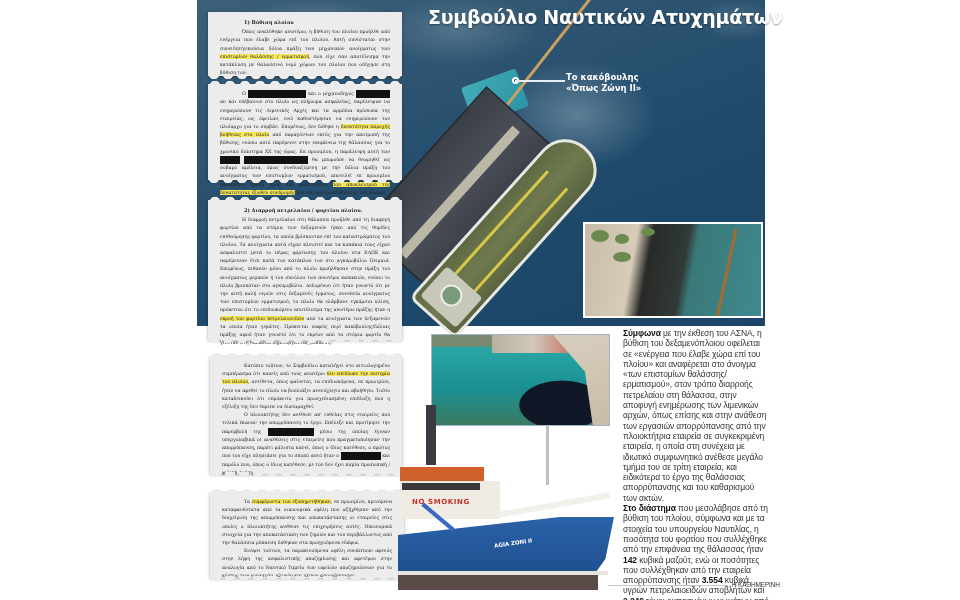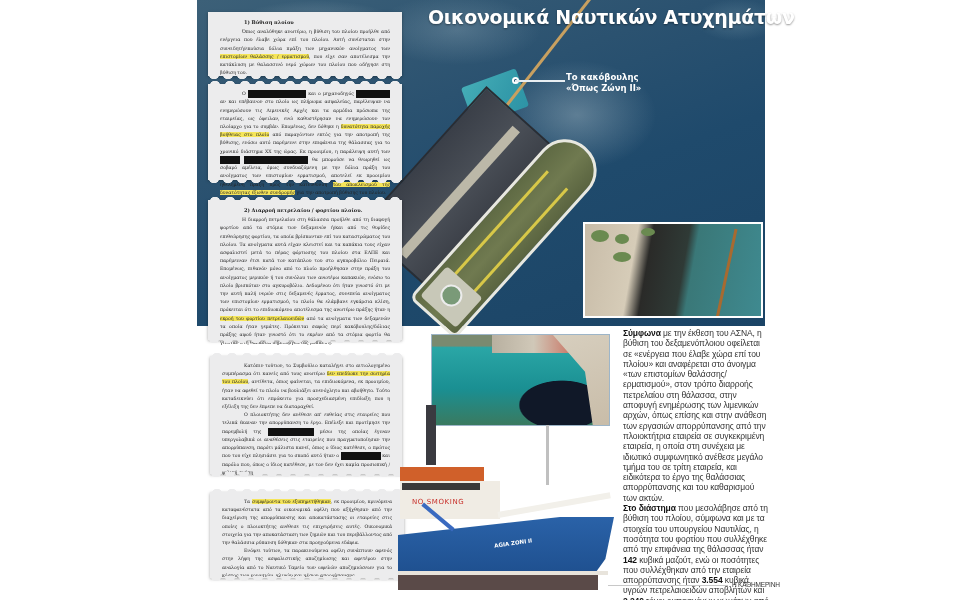--- a/index.html
+++ b/index.html
@@ -128,21 +128,21 @@
 
   .ship {
     position: absolute; left: 398px; top: 405px; width: 220px; height: 185px; overflow: hidden;
   }
   .ship .mast1 { position: absolute; left: 28px; top: 0; width: 10px; height: 60px; background: #3a3a40; }
   .ship .mast2 { position: absolute; left: 148px; top: 20px; width: 3px; height: 60px; background: #c0c0c0; }
   .ship .cabin-roof { position: absolute; left: 2px; top: 62px; width: 84px; height: 14px; background: #d0602a; }
   .ship .cabin { position: absolute; left: 2px; top: 76px; width: 100px; height: 38px; background: #f0ece4; }
   .ship .windows { position: absolute; left: 4px; top: 78px; width: 78px; height: 7px; background: #3a3a3a; }
   .ship .nosmoke {
-    position: absolute; left: 14px; top: 93px; color: #c8302a; font-weight: normal;
+    position: absolute; left: 14px; top: 93px; color: #c8302a; font-weight: bold;
     font-size: 7px; letter-spacing: 0.6px; font-family: "DejaVu Sans", sans-serif;
   }
   .ship .hull {
     position: absolute; left: 0; top: 112px; width: 216px; height: 60px;
     background: linear-gradient(180deg, #2a62a8, #1e4f8e);
     clip-path: polygon(0 30%, 75% 0, 100% 0, 96% 70%, 90% 100%, 0 100%);
   }
   .ship .rail {
     position: absolute; left: 100px; top: 107px; width: 114px; height: 6px; background: #f2f0ea;
     transform: rotate(-10deg); transform-origin: left;
@@ -187,21 +187,21 @@
     <div class="crane"></div>
   </div>
 <div class="tanker">
   <div class="rail"></div>
     <div class="rail2"></div>
   <div class="bridge"></div>
     <div class="heli"></div>
 </div>
 
 <div class="title">
-  <div>Οικονομικά Ναυτικών Ατυχημάτων</div>
+  <div>Συμβούλιο Ναυτικών Ατυχημάτων</div>
 </div>
 
 <div class="callout-dot"></div>
 <div class="callout-line"></div>
 <div class="callout-label">
   <div>Το κακόβουλης</div>
   <div>«Όπως Ζώνη ΙΙ»</div>
 </div>
 
 <div class="inset-beach">

